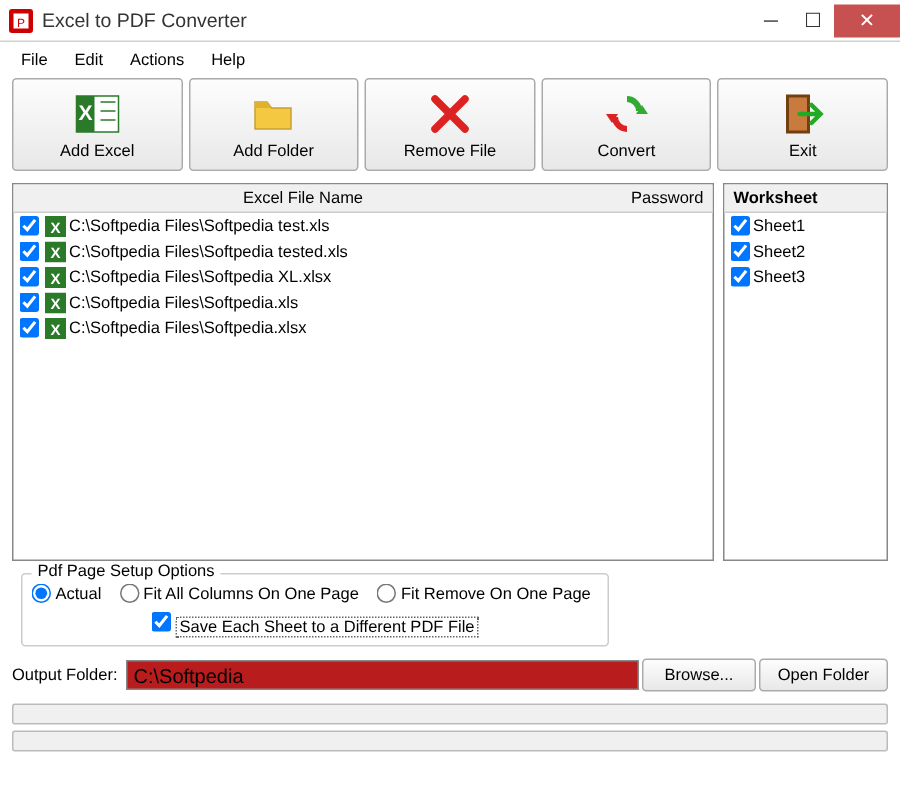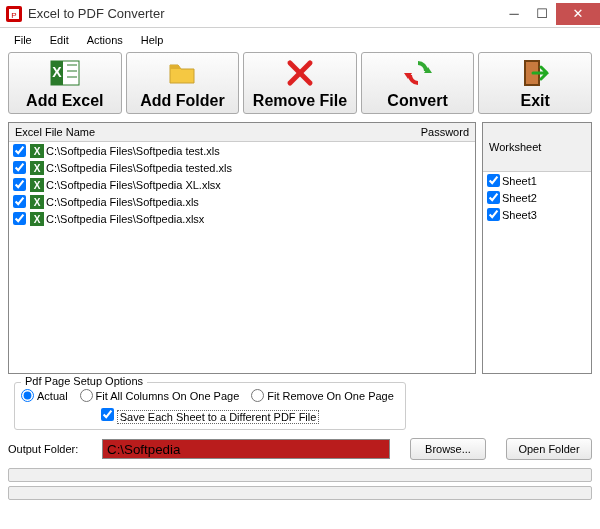--- a/index.html
+++ b/index.html
@@ -13,48 +13,48 @@
     .titlebar-btn.min { color: #333; }
     .titlebar-btn.max { color: #333; }
     .titlebar-btn.close { background: #c75050; color: #fff; width: 44px; }
     
     .menubar { height: 20px; background: #fff; display: flex; padding: 0 6px; gap: 2px; align-items: flex-end; }
     .menu-item { padding: 2px 8px; cursor: pointer; }
     
     .toolbar { display: flex; padding: 4px 8px; gap: 4px; }
     .toolbar-btn { flex: 1; height: 62px; border: 1px solid #aaa; border-radius: 3px; background: linear-gradient(#fdfdfd,#e8e8e8); display: flex; flex-direction: column; align-items: center; justify-content: center; cursor: pointer; gap: 3px; }
     .toolbar-icon { width: 32px; height: 32px; display: flex; align-items: center; justify-content: center; }
-    .toolbar-label { font-size: 16px; font-weight: bold; }
+    .toolbar-label { font-size: 11px; font-weight: normal; }
     
     .main-area { display: flex; padding: 4px 8px; gap: 6px; height: 260px; }
     .file-panel { flex: 1; border: 1px solid #888; background: #fff; display: flex; flex-direction: column; }
     .file-header { display: flex; background: #f0f0f0; border-bottom: 1px solid #ccc; }
     .file-header-col { padding: 3px 6px; }
-    .file-header-col.name { flex: 1; }
+    .file-header-col.name { flex: 1; text-align: center; }
     .file-header-col.pwd { width: 80px; text-align: right; }
     .file-list { flex: 1; overflow: auto; }
     .file-row { display: flex; align-items: center; padding: 0 2px; height: 17px; }
     .file-row input[type=checkbox] { margin: 0 2px; }
     .file-icon { width: 14px; height: 14px; margin: 0 2px; }
     .file-name { font-size: 11px; }
     
     .worksheet-panel { width: 110px; border: 1px solid #888; background: #fff; display: flex; flex-direction: column; }
-    .ws-header { padding: 18px 6px; border-bottom: 1px solid #ccc; background: #f0f0f0; }
+    .ws-header { padding: 3px 6px; border-bottom: 1px solid #ccc; background: #f0f0f0; font-weight: bold; }
     .ws-list { flex: 1; }
     .ws-row { display: flex; align-items: center; padding: 0 2px; height: 17px; }
     .ws-row input[type=checkbox] { margin: 0 2px; }
     
     .pdf-options { margin: 4px 8px 4px 14px; border: 1px solid #ccc; border-radius: 3px; padding: 6px; width: 392px; position: relative; }
     .pdf-options-title { position: absolute; top: -8px; left: 6px; background: #fff; padding: 0 4px; font-size: 11px; }
     .radio-row { display: flex; gap: 12px; margin-bottom: 6px; align-items: flex-end; }
     .radio-row label { display: flex; align-items: center; gap: 3px; cursor: pointer; }
     .check-row { display: flex; align-items: center; gap: 3px; justify-content: center; }
     .check-row span { border: 1px dotted #666; padding: 0 2px; }
     
-    .output-row { display: flex; align-items: center; padding: 4px 8px; gap: 20px; }
+    .output-row { display: flex; align-items: center; padding: 4px 8px; gap: 2px; }
     .output-label { width: 74px; }
     .output-input { flex: 1; border: 1px solid #888; padding: 2px 4px; height: 20px; background: #b91c1c; }
     .output-btn { width: 76px; height: 22px; border: 1px solid #aaa; border-radius: 3px; background: linear-gradient(#fdfdfd,#e8e8e8); cursor: pointer; font-size: 11px; }
     
     .progress { margin: 4px 8px; height: 14px; border: 1px solid #bbb; border-radius: 2px; background: #f0f0f0; }
     
     svg { display: block; }
   </style>
 </head>
 <body>

